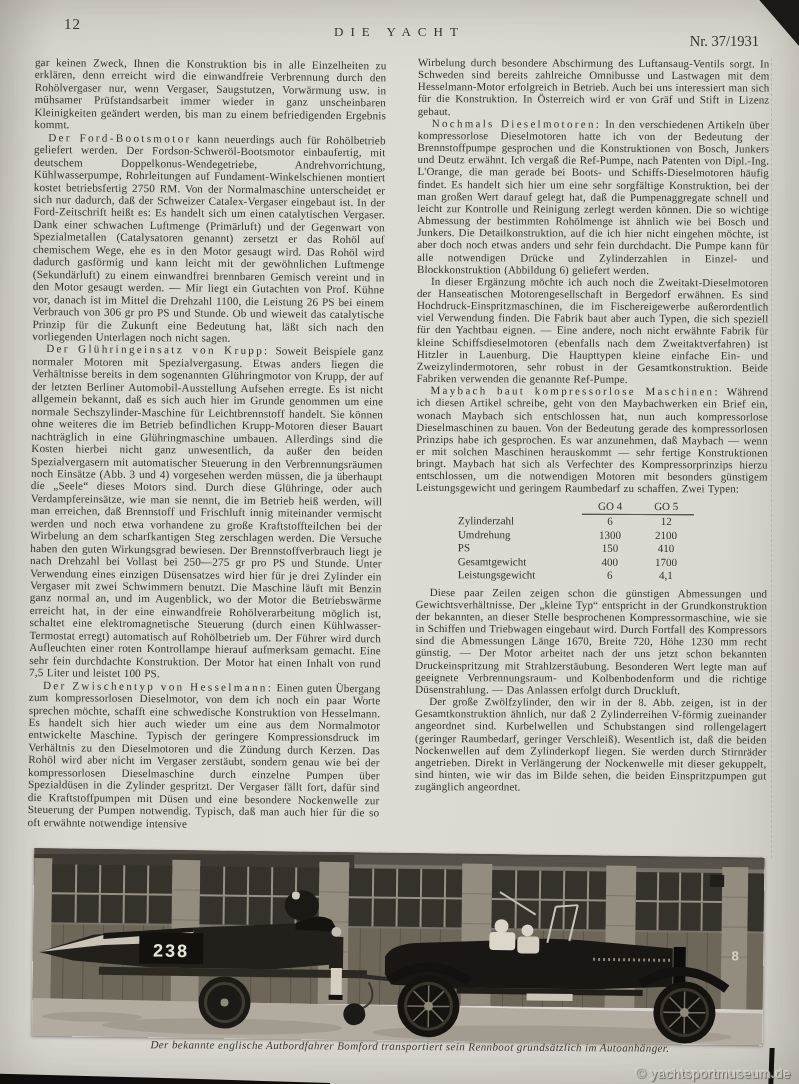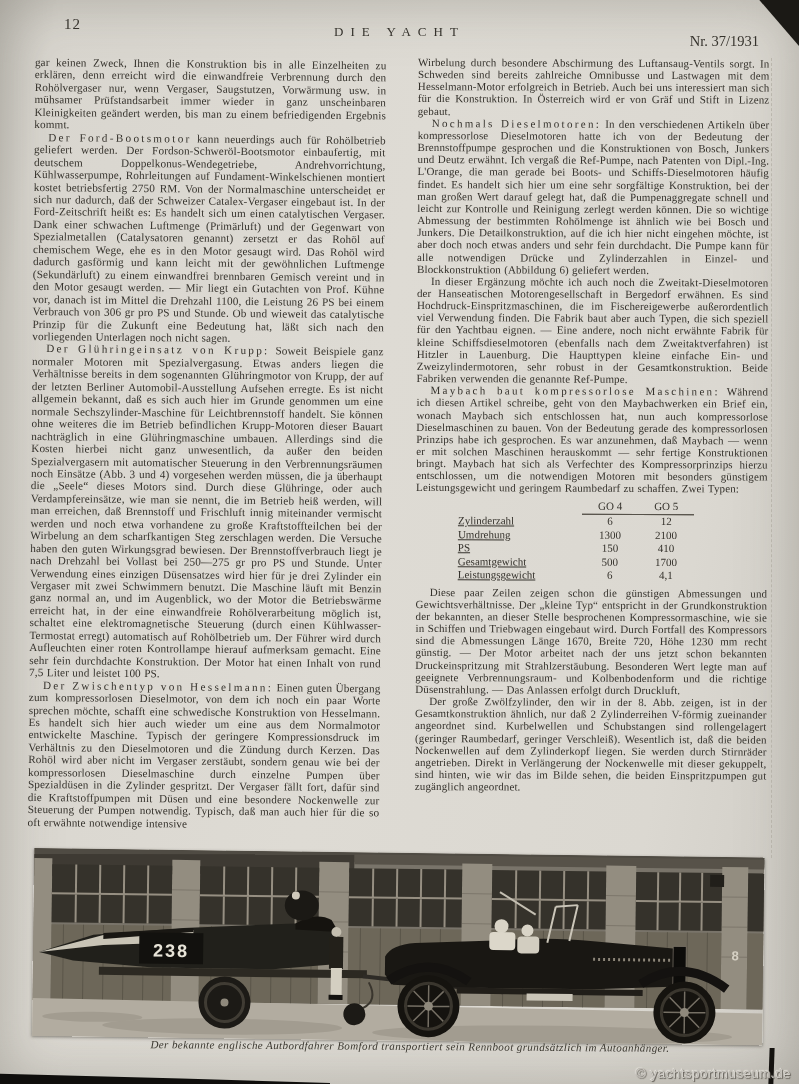--- a/index.html
+++ b/index.html
@@ -16,21 +16,21 @@
   .col-r{transform:rotate(.25deg);transform-origin:top left;}
   .para{margin:0;text-align:justify;letter-spacing:.12px;word-spacing:.4px;}
   .col-l .para{font-size:11.2px;line-height:12.45px;}
   .col-r .para{font-size:11px;line-height:12.15px;}
   .ind{text-indent:14px;}
   .lead{letter-spacing:2.3px;}
   .spec-table{margin:5px 0 4px 42px;border-collapse:collapse;font-size:11px;line-height:13.5px;}
   .spec-table th{font-weight:normal;padding:0 16px 1px;border-bottom:1px solid #56524a;text-align:center;margin-top:6px;}
   .spec-table th.lbl{border-bottom:none;}
   .spec-table td{text-align:center;padding:0 16px;}
-  .spec-table td.lbl{text-align:left;padding:0 6px 0 0;min-width:118px;text-decoration:underline;}
+  .spec-table td.lbl{text-align:left;padding:0 6px 0 0;min-width:118px;}
   .photo{position:absolute;left:34px;top:848px;width:731px;height:188px;
     transform:rotate(.75deg);transform-origin:top left;
     box-shadow:0 1px 3px rgba(60,55,48,.5);}
   .caption{position:absolute;left:60px;width:700px;top:1040px;text-align:center;
     font-style:italic;font-size:11px;letter-spacing:.4px;transform:rotate(.4deg);color:#3a372f;}
   .watermark{position:absolute;right:8px;bottom:3px;font-family:"Liberation Sans","DejaVu Sans",sans-serif;
     font-weight:normal;font-size:13.5px;letter-spacing:.4px;color:#d2cfc9;
     text-shadow:0 0 1px #716d65,1px 1px 1px #5f5b54,-1px -1px 1px #efece6;}
   .corner-artifact{position:absolute;top:0;right:0;width:64px;height:46px;background:#1b1915;
     -webkit-clip-path:polygon(38% 0,100% 0,100% 100%);clip-path:polygon(38% 0,100% 0,100% 100%);}
@@ -81,21 +81,21 @@
             <td>1300</td>
             <td>2100</td>
           </tr>
           <tr>
             <td class="lbl">PS</td>
             <td>150</td>
             <td>410</td>
           </tr>
           <tr>
             <td class="lbl">Gesamtgewicht</td>
-            <td>500</td>
+            <td>400</td>
             <td>1700</td>
           </tr>
           <tr>
             <td class="lbl">Leistungsgewicht</td>
             <td>6</td>
             <td>4,1</td>
           </tr>
         </tbody>
       </table>
 

